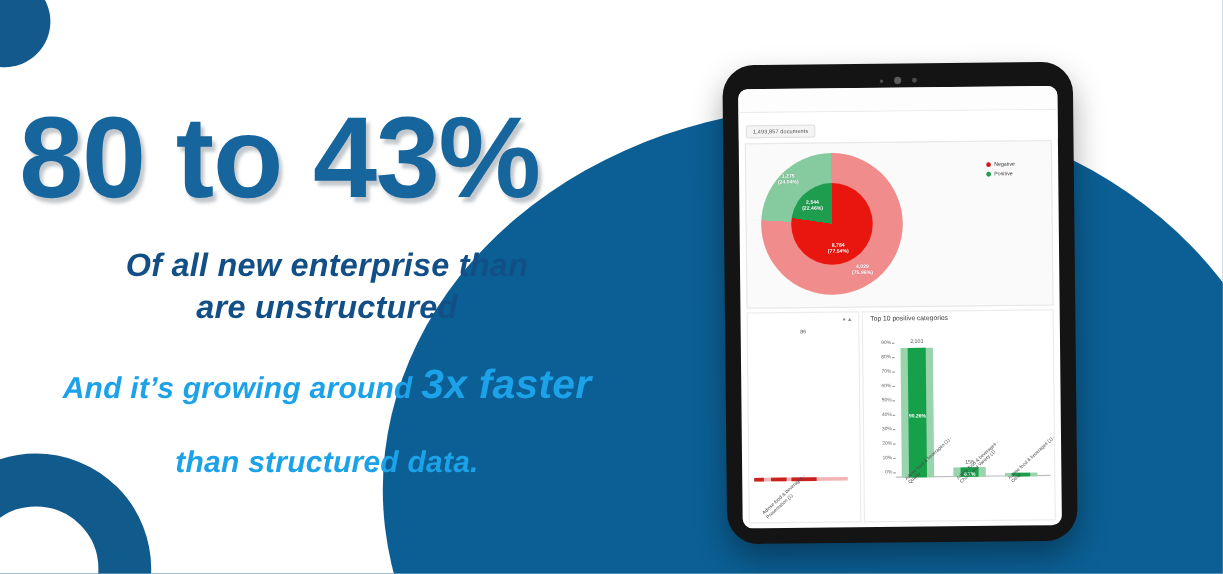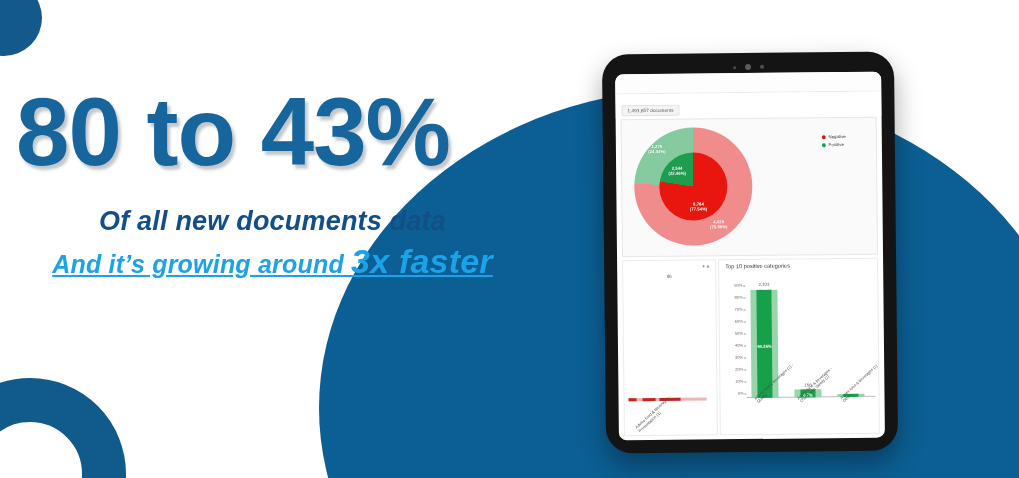--- a/index.html
+++ b/index.html
@@ -33,21 +33,21 @@
     text-shadow:3px 4px 3px rgba(120,130,140,.45);
     white-space:nowrap;
   }
   #sub-block{position:absolute;left:0;top:204px;width:545px;text-align:center;}
   .sub-dark{
     color:#134f87;font-weight:bold;font-style:italic;
     font-size:27px;line-height:1.28;letter-spacing:.2px;
   }
   .sub-light{
     color:#1ca2e8;font-weight:bold;font-style:italic;
-    font-size:25px;line-height:1.3;letter-spacing:.2px;margin-top:0;text-decoration:underline;
+    font-size:25px;line-height:1.3;letter-spacing:.2px;margin-top:26px;
   }
   .sub-light .big{font-size:34px;}
 
   
   #tablet{
     position:absolute;left:604px;top:53px;width:292px;height:399px;
     background:#141414;border-radius:26px;
     box-shadow:0 12px 26px rgba(0,0,0,.35);
     transform:rotate(-0.6deg);
   }
@@ -133,24 +133,26 @@
 
 <div id="stage">
 
   <div class="deco" id="deco-circle-tl"></div>
   <div class="deco" id="deco-quarter-br"></div>
   <div class="deco" id="deco-ring-bl"></div>
 
   <div id="headline">80 to 43%</div>
 
   <div id="sub-block">
-    <div class="sub-dark">Of all new documents data</div>
+    <div class="sub-dark">Of all new enterprise than</div>
+    <div class="sub-dark">are unstructured</div>
     <div class="sub-light">
       <span>And it’s growing around </span><span class="big">3x faster</span>
     </div>
+    <div class="sub-light">than structured data.</div>
   </div>
 
   <div id="tablet">
     <div id="bezel-dots">
       <span class="dot s"></span>
       <span class="dot m"></span>
       <span class="dot t"></span>
     </div>
 
     <div id="screen">

